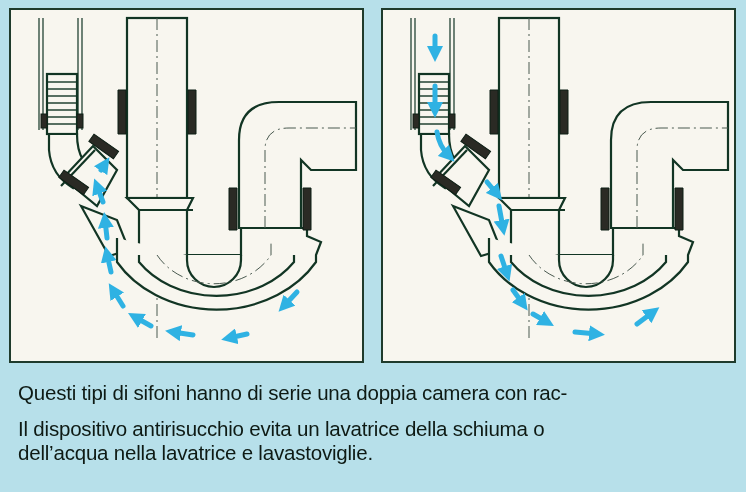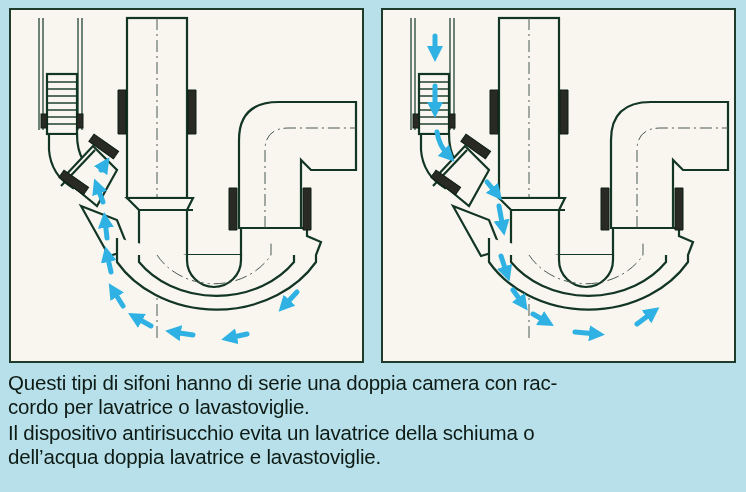--- a/index.html
+++ b/index.html
@@ -22,21 +22,21 @@
     .panel svg { position: absolute; left: 0; top: 0; width: 351px; height: 351px; }
     .caption {
       position: absolute;
       left: 6px; top: 369px;
       width: 736px;
       color: #0e1a14;
       font-size: 20.5px;
       line-height: 24px;
       letter-spacing: -0.2px;
     }
-    .caption p { margin: 2px; }
+    .caption p { margin: 12px; }
     .pipe { fill: #f8f6ef; stroke: #123524; stroke-width: 2.2; }
     .pipe-line { fill: none; stroke: #123524; stroke-width: 2.2; }
     .thin { fill: none; stroke: #123524; stroke-width: 1.2; }
     .axis { fill: none; stroke: #4a5a50; stroke-width: 1; stroke-dasharray: 12 4 2 4; }
     .nut { fill: #2a2a24; stroke: #0d1f15; stroke-width: 1; }
     .flow { fill: none; stroke: #2fb2e3; stroke-width: 5; stroke-linecap: round; }
     .arrowhead { fill: #2fb2e3; }
     .rib { fill: none; stroke: #123524; stroke-width: 1.4; }
   </style>
 </head>
@@ -172,19 +172,18 @@
       <path d="M150,304 L164,312" class="flow" marker-end="url(#ah2)"></path>
       <path d="M192,322 L214,324" class="flow" marker-end="url(#ah2)"></path>
       <path d="M254,314 L270,302" class="flow" marker-end="url(#ah2)"></path>
     </g>
   </svg>
 </div>
 
 <div class="caption">
   <p>
     <span>Questi tipi di sifoni hanno di serie una doppia camera con rac-</span><br>
-    <span>cordo per lavatrice o lavastoviglie.</span>
   </p>
   <p>
     <span>Il dispositivo antirisucchio evita un lavatrice della schiuma o</span><br>
-    <span>dell’acqua doppia lavatrice e lavastoviglie.</span>
+    <span>dell’acqua nella lavatrice e lavastoviglie.</span>
   </p>
 </div>
 
 </body></html>

